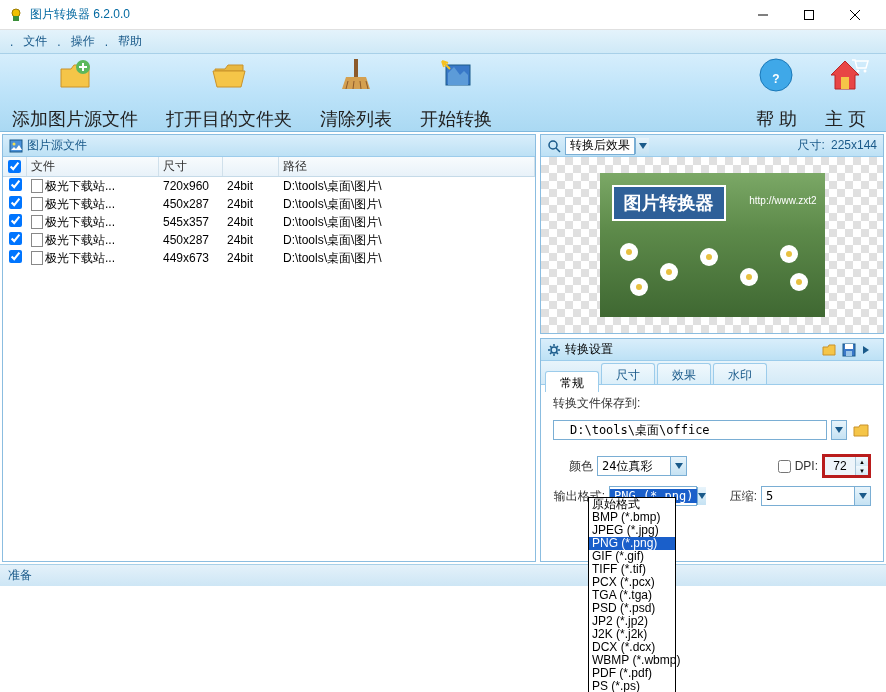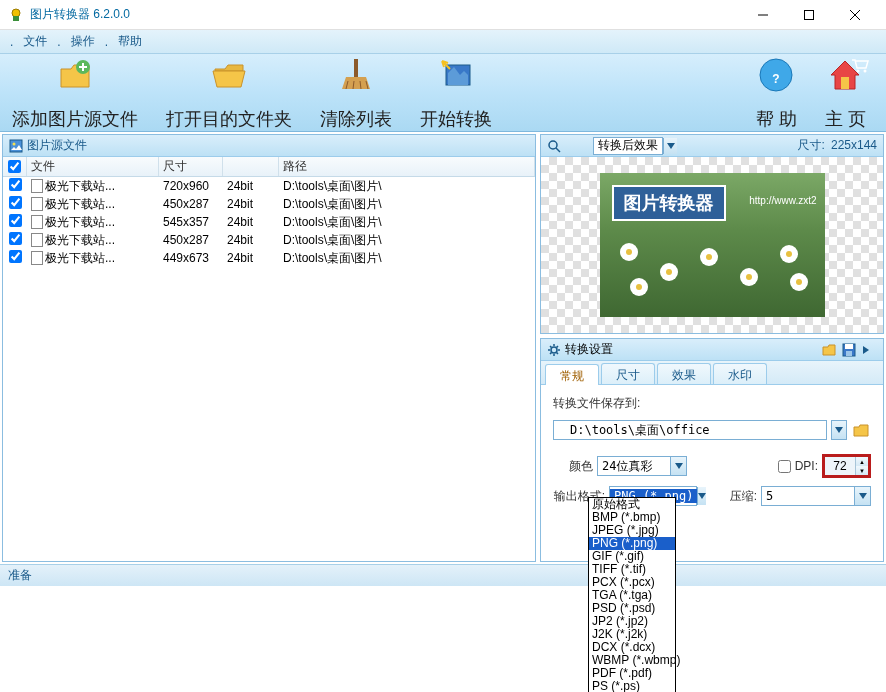--- a/index.html
+++ b/index.html
@@ -41,21 +41,21 @@
 .td-file { width: 132px; display: flex; align-items: center; gap: 2px; }
 .td-size { width: 64px; }
 .td-bit { width: 56px; }
 .td-path { flex: 1; }
 .file-icon { width: 12px; height: 14px; border: 1px solid #888; background: #fff; display: inline-block; position: relative; }
 
 .right-panel { width: 344px; display: flex; flex-direction: column; gap: 4px; }
 .right-box { border: 1px solid #8bbde0; }
 .preview-header { height: 22px; background: linear-gradient(#d9eefb, #bde1f5); border-bottom: 1px solid #9ccceb; display: flex; align-items: center; padding: 0 6px; }
 .preview-header .zoom-icon { width: 14px; height: 14px; margin-right: 4px; }
-.preview-header .combo { background: #fff; border: 1px solid #7aaed4; height: 18px; display: flex; align-items: center; padding: 0 4px; font-size: 11px; margin-left: 28px; }
+.preview-header .combo { background: #fff; border: 1px solid #7aaed4; height: 18px; display: flex; align-items: center; padding: 0 4px; font-size: 11px; }
 .preview-header .combo-btn { width: 14px; background: linear-gradient(#e8f4fb,#c5e2f3); border-left: 1px solid #7aaed4; display: flex; align-items: center; justify-content: center; height: 16px; }
 .preview-header .dim-label { margin-left: auto; font-size: 11px; color: #1a5a8a; }
 
 .preview-body { height: 176px; background-image:
   linear-gradient(45deg, #e0e0e0 25%, transparent 25%),
   linear-gradient(-45deg, #e0e0e0 25%, transparent 25%),
   linear-gradient(45deg, transparent 75%, #e0e0e0 75%),
   linear-gradient(-45deg, transparent 75%, #e0e0e0 75%);
   background-size: 16px 16px;
   background-position: 0 0, 0 8px, 8px -8px, -8px 0;
@@ -68,21 +68,21 @@
 .flower { position: absolute; width: 18px; height: 18px; background: #fff; border-radius: 50%; }
 .flower::before { content:''; position:absolute; width:6px; height:6px; background:#e8c040; border-radius:50%; top:6px; left:6px; }
 
 .settings-header { height: 22px; background: linear-gradient(#d9eefb, #bde1f5); border-bottom: 1px solid #9ccceb; display: flex; align-items: center; padding: 4px 6px; }
 .settings-header .gear { width: 14px; height: 14px; margin-right: 4px; }
 .settings-header .ico-btn { margin-left: 4px; width: 16px; height: 16px; cursor: pointer; }
 .settings-header .spacer { flex: 1; }
 
 .tabs { display: flex; background: linear-gradient(#e8f4fb,#d4eaf7); border-bottom: 1px solid #9ccceb; height: 24px; padding-top: 2px; padding-left: 4px; }
 .tab { padding: 3px 14px; border: 1px solid #9ccceb; border-bottom: none; margin-right: 2px; background: linear-gradient(#f0f8fd,#dceff9); cursor: pointer; font-size: 12px; color: #1a5a8a; border-radius: 3px 3px 0 0; }
-.tab.active { background: #fff; position: relative; top: 1px; color: #a16207; }
+.tab.active { background: #fff; position: relative; top: 8px; color: #000000; }
 
 .settings-body { padding: 10px 12px; background: #fff; }
 .form-row { display: flex; align-items: center; margin-bottom: 8px; gap: 4px; }
 .form-row label { color: #333; }
 .text-input { border: 1px solid #7aaed4; height: 20px; padding: 0 16px; font-family: "SimSun", monospace; background: #fff; }
 .select-input { border: 1px solid #7aaed4; height: 20px; background: #fff; display: flex; align-items: center; }
 .select-input .sel-text { padding: 0 4px; flex: 1; font-family: "SimSun", monospace; white-space: nowrap; }
 .select-input .sel-arrow { width: 16px; height: 18px; background: linear-gradient(#e8f4fb,#c5e2f3); border-left: 1px solid #7aaed4; display: flex; align-items: center; justify-content: center; }
 .folder-btn { width: 20px; height: 20px; display: flex; align-items: center; justify-content: center; cursor: pointer; }
 .spinner { display: flex; border: 3px solid #b91c1c; background:#eef5fa; }

